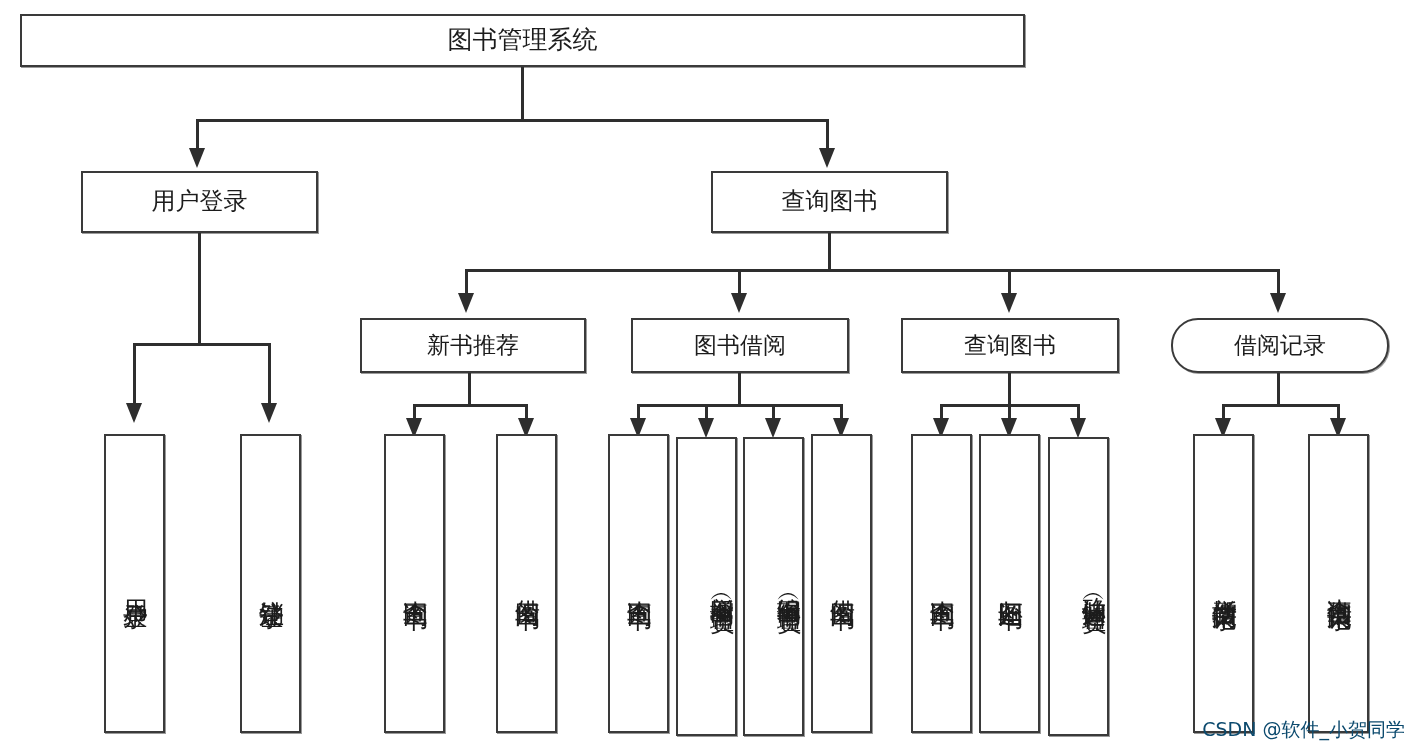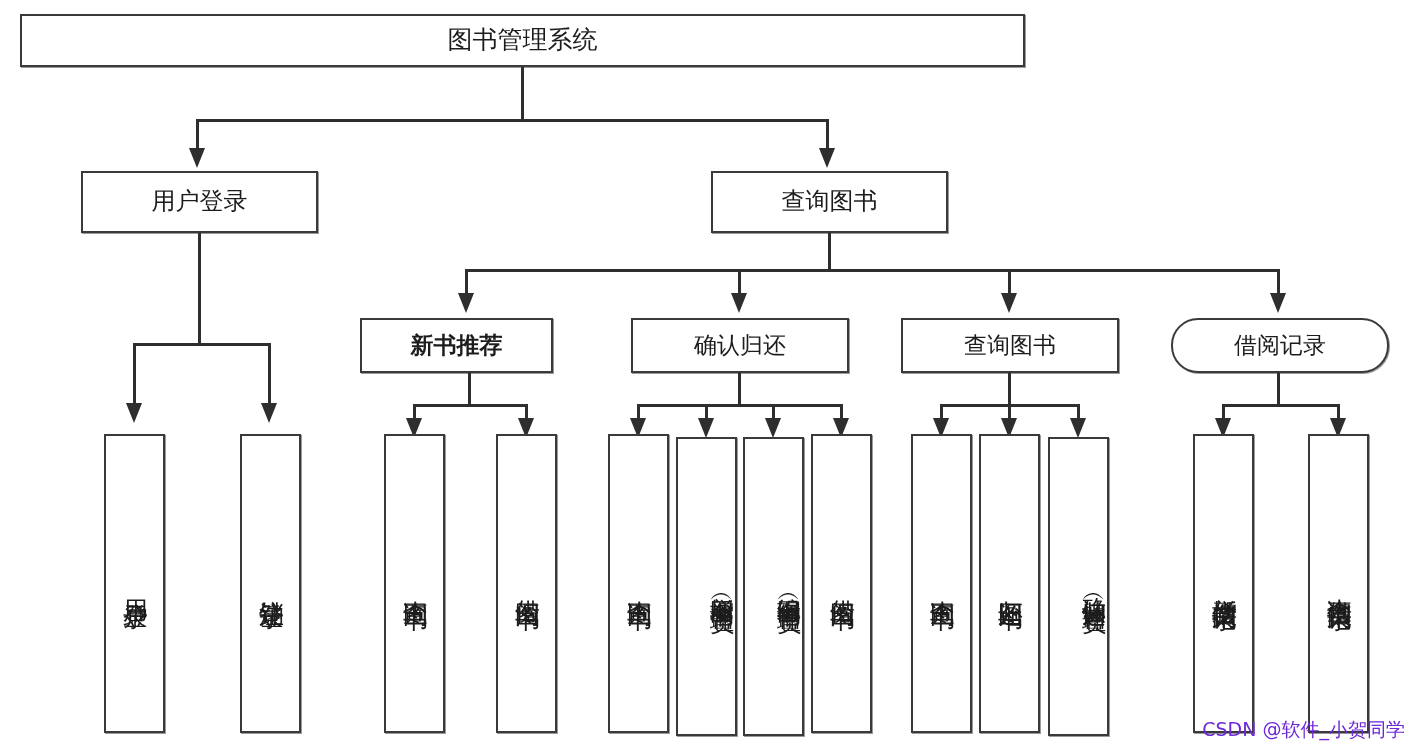--- a/index.html
+++ b/index.html
@@ -71,21 +71,21 @@
     border-right: 8px solid transparent;
     border-top: 20px solid #2e2e2e;
   }
 
   
   #watermark {
     position: absolute;
     right: 8px;
     bottom: 4px;
     font-size: 19px;
-    color: #6d28d9;
+    color: #0c4a6e;
     white-space: nowrap;
     font-family: "DejaVu Sans", "Liberation Sans", sans-serif;
   }
 </style>
 </head>
 <body>
 
 <div id="canvas">
 
   <div class="node root" style="left:20px; top:14px; width:1005px; height:53px;">
@@ -120,25 +120,25 @@
 
   <div class="ln v" style="left:465px; top:269px; width:3px; height:28px;"></div>
   <div class="arrow" style="left:458px; top:293px;"></div>
   <div class="ln v" style="left:738px; top:269px; width:3px; height:28px;"></div>
   <div class="arrow" style="left:731px; top:293px;"></div>
   <div class="ln v" style="left:1008px; top:269px; width:3px; height:28px;"></div>
   <div class="arrow" style="left:1001px; top:293px;"></div>
   <div class="ln v" style="left:1277px; top:269px; width:3px; height:28px;"></div>
   <div class="arrow" style="left:1270px; top:293px;"></div>
 
-  <div class="node lvl3" style="left:360px; top:318px; width:193px; height:55px;font-weight:bold;">
+  <div class="node lvl3" style="left:360px; top:318px; width:226px; height:55px;">
     <span>新书推荐</span>
   </div>
   <div class="node lvl3" style="left:631px; top:318px; width:218px; height:55px;">
-    <span>确认归还</span>
+    <span>图书借阅</span>
   </div>
   <div class="node lvl3" style="left:901px; top:318px; width:218px; height:55px;">
     <span>查询图书</span>
   </div>
   <div class="node lvl3" style="left:1171px; top:318px; width:218px; height:55px;border-radius:27px;">
     <span>借阅记录</span>
   </div>
 
   <div class="ln v" style="left:468px; top:373px; width:3px; height:34px;"></div>
   <div class="ln h" style="left:413px; top:404px; width:115px; height:3px;"></div>

